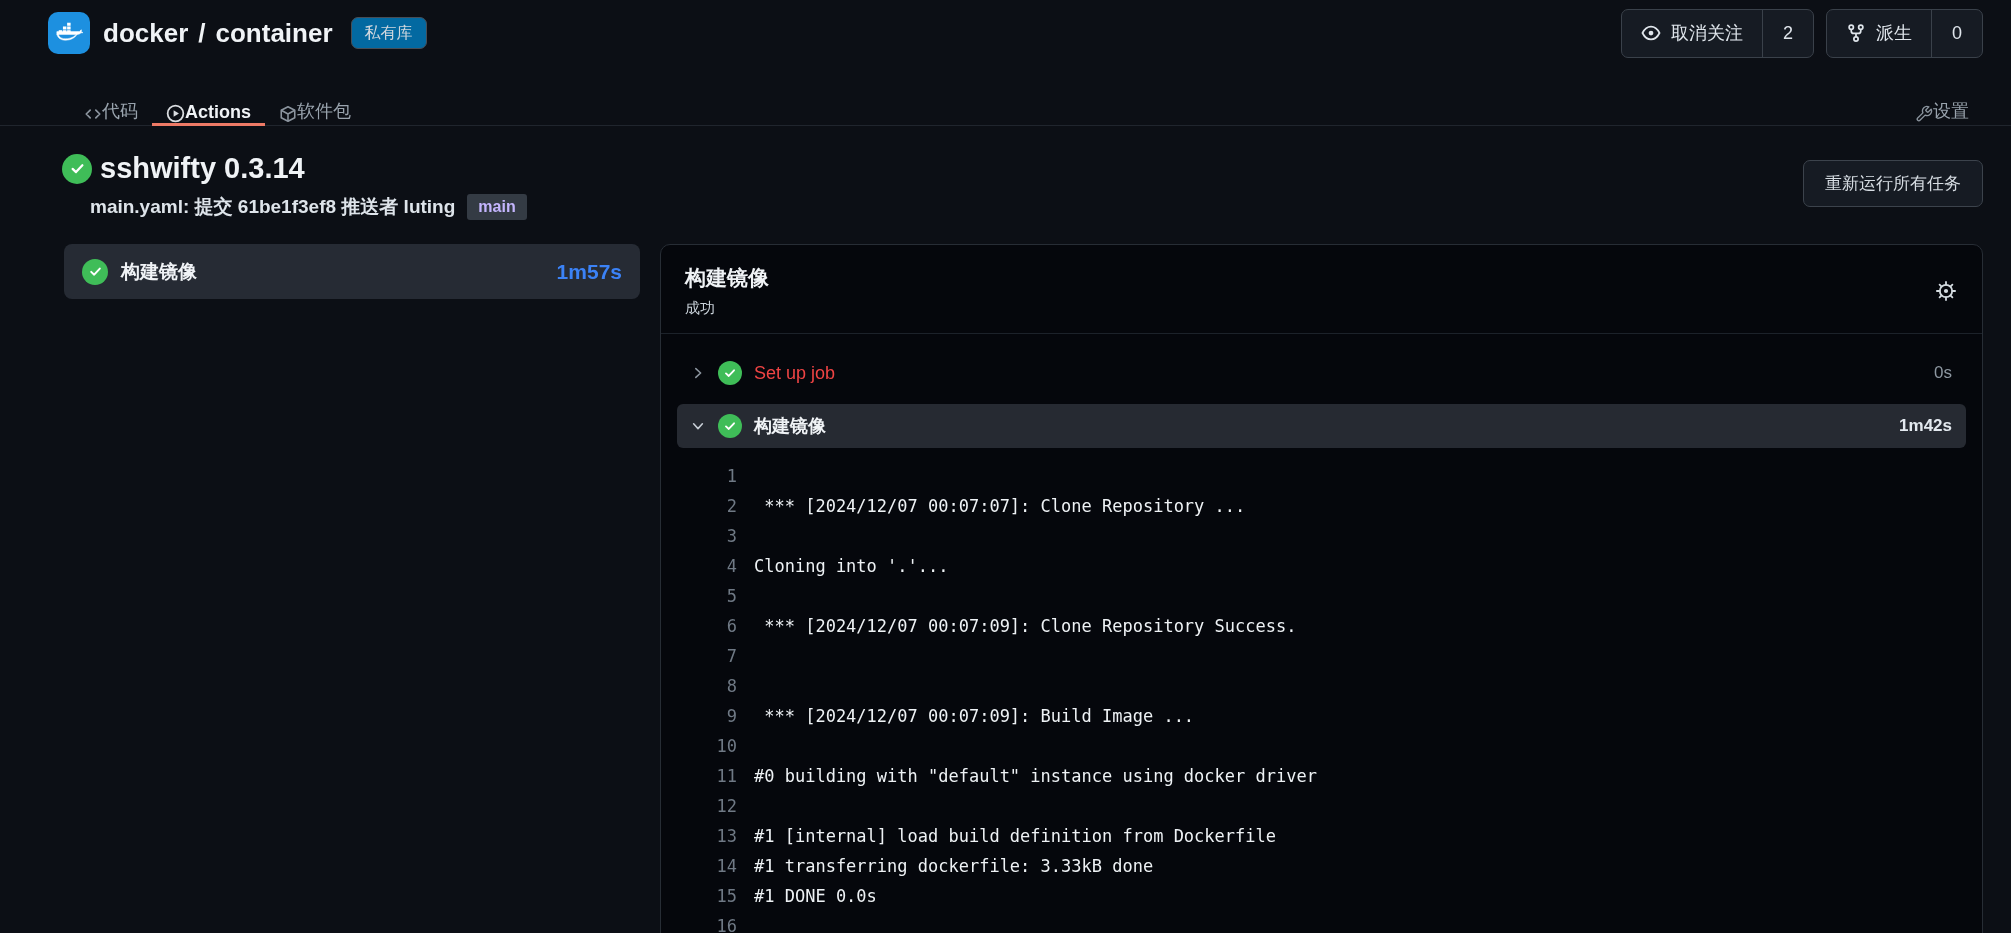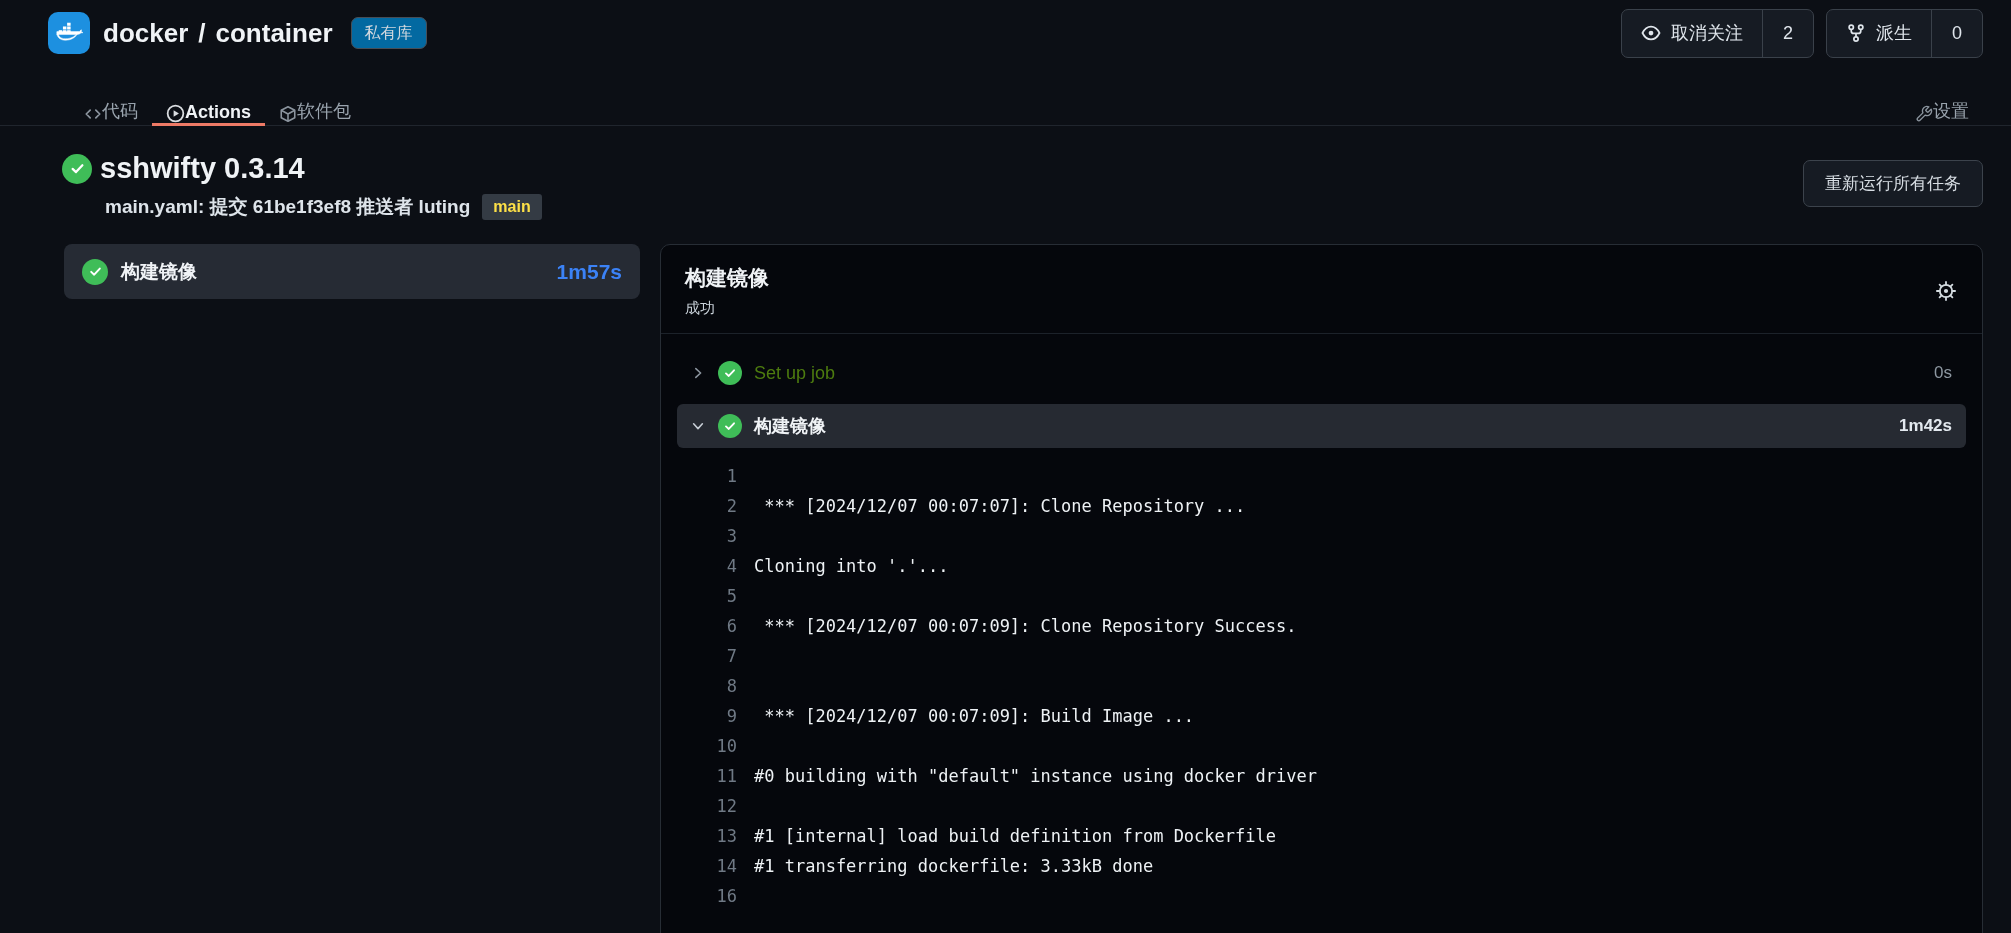--- a/index.html
+++ b/index.html
@@ -37,24 +37,24 @@
     color:#99a3ad; cursor:pointer; border-bottom:3px solid transparent; margin-bottom:-1px;
   }
   .tab.active { color:#f0f3f6; font-weight:bold; border-bottom-color:#ee7a66; }
   .tab .ticon { opacity:.9; }
   .tab-settings { margin-left:auto; }
 
   
   .run-header { display:flex; justify-content:space-between; padding:26px 28px 14px 62px; }
   .run-title-row { display:flex; align-items:center; gap:8px; }
   .run-title { font-size:29px; font-weight:bold; color:#f0f3f6; }
-  .run-commit-row { display:flex; align-items:center; gap:12px; margin-left:43px; margin-top:9px; }
+  .run-commit-row { display:flex; align-items:center; gap:12px; margin-left:28px; margin-top:9px; }
   .run-commit { font-size:19px; font-weight:bold; color:#dee4ea; }
   .branch-badge {
-    background:#343b44; color:#fde047; font-size:16px; font-weight:bold;
+    background:#343b44; color:#c4b5fd; font-size:16px; font-weight:bold;
     border-radius:3px; padding:4px 11px; line-height:1.15;
   }
   .rerun-btn {
     align-self:flex-start; margin-top:8px; background:#161b23; border:1px solid #3c434c;
     border-radius:7px; color:#d7dde3; font-size:17px; padding:11px 21px; cursor:pointer;
     font-family:inherit;
   }
 
   
   .content { display:flex; align-items:flex-start; gap:20px; padding:10px 28px 0 64px; }
@@ -71,21 +71,21 @@
     height:760px; overflow:hidden;
   }
   .panel-header { display:flex; align-items:center; padding:19px 24px 15px; border-bottom:1px solid #1c222a; }
   .panel-title { font-size:21px; font-weight:bold; color:#f0f3f6; }
   .panel-status { font-size:15px; color:#c9d1d9; margin-top:7px; }
   .gear-btn { margin-left:auto; cursor:pointer; opacity:.92; }
 
   .steps { padding:17px 16px 0; }
   .step-row { display:flex; align-items:center; gap:12px; height:44px; padding:0 14px; cursor:pointer; }
   .step-row .chev { width:15px; flex:none; color:#8b949e; }
-  .step-label { font-size:18px; color:#4d7c0f; }
+  .step-label { font-size:18px; color:#ef4444; }
   .step-duration { margin-left:auto; font-size:17px; color:#8d97a1; }
   .step-row.expanded { background:#262a32; border-radius:6px; margin-top:9px; }
   .step-row.expanded .step-label { font-weight:bold; color:#f0f3f6; }
   .step-row.expanded .step-duration { color:#e3e9ef; font-weight:bold; }
 
   .log { margin-top:13px; font-family:"DejaVu Sans Mono","Liberation Mono",monospace; font-size:17px; line-height:30px; }
   .log-row { display:flex; white-space:pre; }
   .log-num { width:60px; flex:none; text-align:right; color:#6f7985; margin-right:17px; }
   .log-text { color:#eef2f5; }
 
@@ -328,20 +328,24 @@
   <div class="log-row">
     <span class="log-num">13</span>
     <span class="log-text">#1 [internal] load build definition from Dockerfile</span>
   </div>
 
   <div class="log-row">
     <span class="log-num">14</span>
     <span class="log-text">#1 transferring dockerfile: 3.33kB done</span>
   </div>
 
+  <div class="log-row">
+    <span class="log-num">15</span>
+    <span class="log-text">#1 DONE 0.0s</span>
+  </div>
 
   <div class="log-row">
     <span class="log-num">16</span>
     <span class="log-text"></span>
   </div>
 </div>
       </div>
     </div>
   </div>
 </div>

